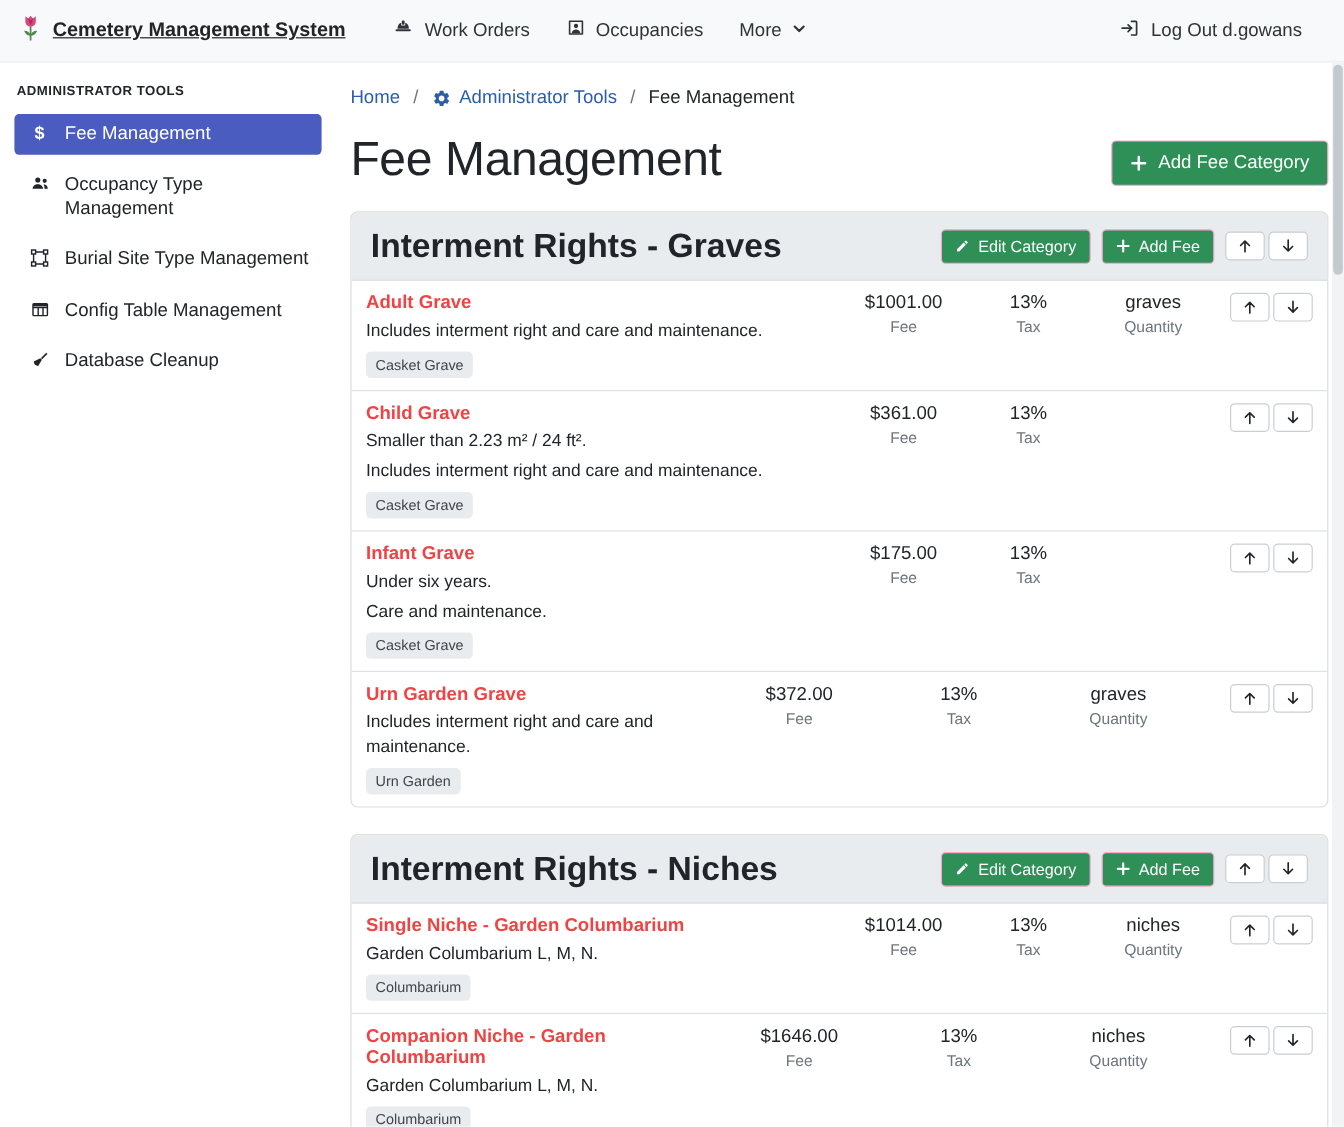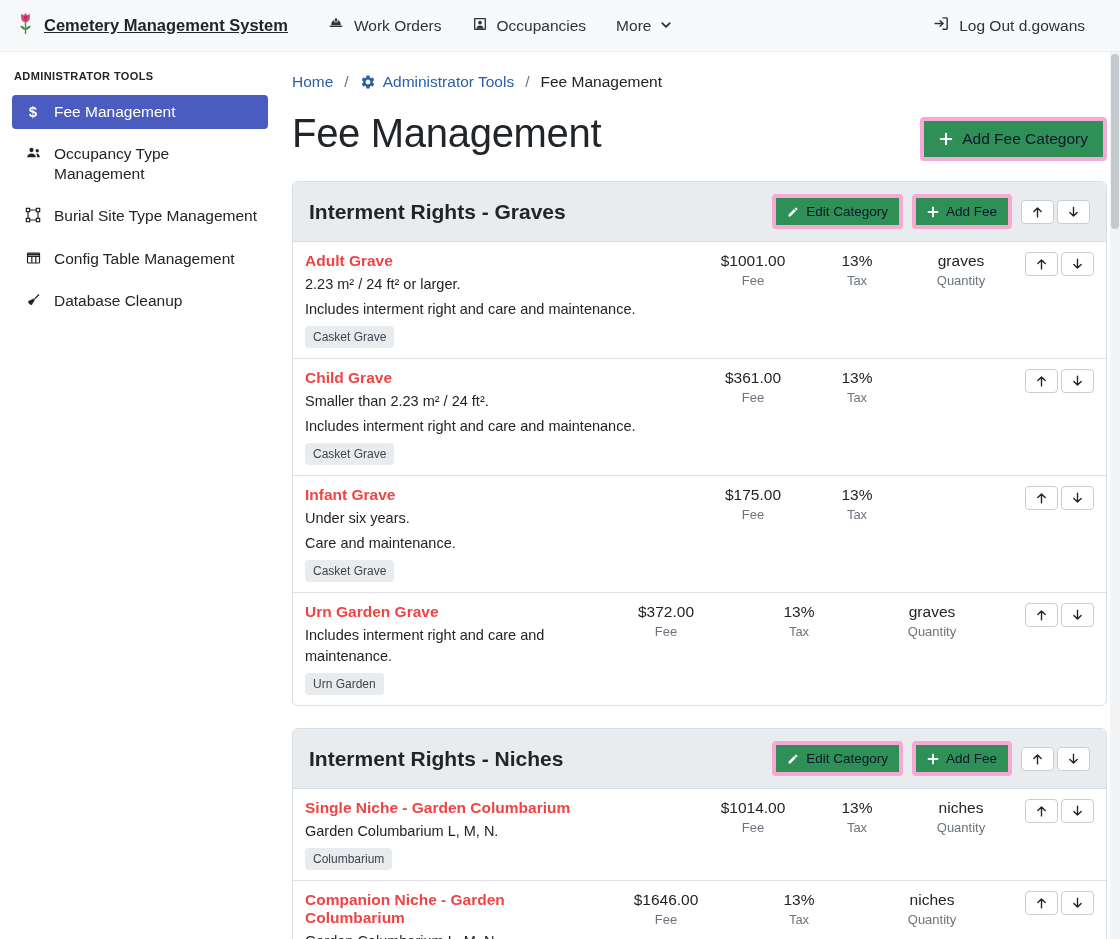--- a/index.html
+++ b/index.html
@@ -31,31 +31,31 @@
 
   
   .breadcrumb{display:flex;align-items:center;gap:11px;font-size:15.5px;margin:9px 0 20px;}
   .crumb-link{color:#2b5ea7;display:flex;align-items:center;gap:7px;cursor:pointer;}
   .crumb-sep{color:#6c757d;}
   .crumb-current{color:#212529;}
   .page-header{display:flex;align-items:flex-start;justify-content:space-between;margin-bottom:20px;}
   .page-title{font-size:40px;font-weight:500;letter-spacing:-.3px;}
 
   .btn{border-radius:4px;display:inline-flex;align-items:center;cursor:pointer;}
-  .btn-green{background:#2e8f57;border:4px solid #f9a8d4;color:#0f172a;}
+  .btn-green{background:#2e8f57;border:1px solid #f9a8d4;color:#ffffff;}
   .btn-lg{padding:9px 15px;font-size:15.5px;gap:9px;margin-top:6px;}
   .btn-sm{padding:6px 11px;font-size:13.5px;gap:7px;}
   .btn-arrow{background:#fff;border:1px solid #c9ced3;border-radius:4px;color:#212529;
     padding:4px 9px;display:inline-flex;align-items:center;cursor:pointer;}
 
   
   .card{border:1px solid #d9dee3;border-radius:6px;margin-bottom:22px;overflow:hidden;background:#fff;}
   .card-header{background:#e9ecef;border-bottom:1px solid #d9dee3;display:flex;align-items:center;
     padding:12px 16px;}
-  .card-title{flex:1;font-size:21px;font-weight:600;}
+  .card-title{flex:1;font-size:28px;font-weight:600;}
   .header-actions{display:flex;align-items:center;gap:9px;}
   .pair{display:flex;gap:3px;}
 
   .fee-row{display:flex;align-items:flex-start;padding:10px 12px;border-bottom:1px solid #dee2e6;}
   .fee-row:last-child{border-bottom:0;gap:29px;}
   .fee-main{flex:1;min-width:0;padding-right:8px;}
   .fee-name{display:inline-block;color:#ef4444;font-weight:700;font-size:15.5px;margin-bottom:4px;cursor:pointer;}
   .fee-desc{font-size:14.5px;margin-bottom:4px;line-height:1.45;}
   .fee-desc:empty{display:none;}
   .badge{display:inline-block;background:#e9ecef;color:#3f454b;font-size:12px;
@@ -249,21 +249,20 @@
                   <path d="M8 2v10.5M3.5 8.5 8 13l4.5-4.5" fill="none" stroke="currentColor" stroke-width="1.7" stroke-linecap="round" stroke-linejoin="round"></path>
                 </svg>
             </button>
           </span>
         </div>
       </div>
 
       <div class="fee-row">
         <div class="fee-main">
           <div class="fee-name">Adult Grave</div>
-          <div class="fee-desc">2.23 m² / 24 ft² or larger.</div>
           <div class="fee-desc">Includes interment right and care and maintenance.</div>
           <span class="badge">Casket Grave</span>
         </div>
         <div class="stat">
           <div class="stat-value">$1001.00</div>
           <div class="stat-label">Fee</div>
         </div>
         <div class="stat">
           <div class="stat-value">13%</div>
           <div class="stat-label">Tax</div>

